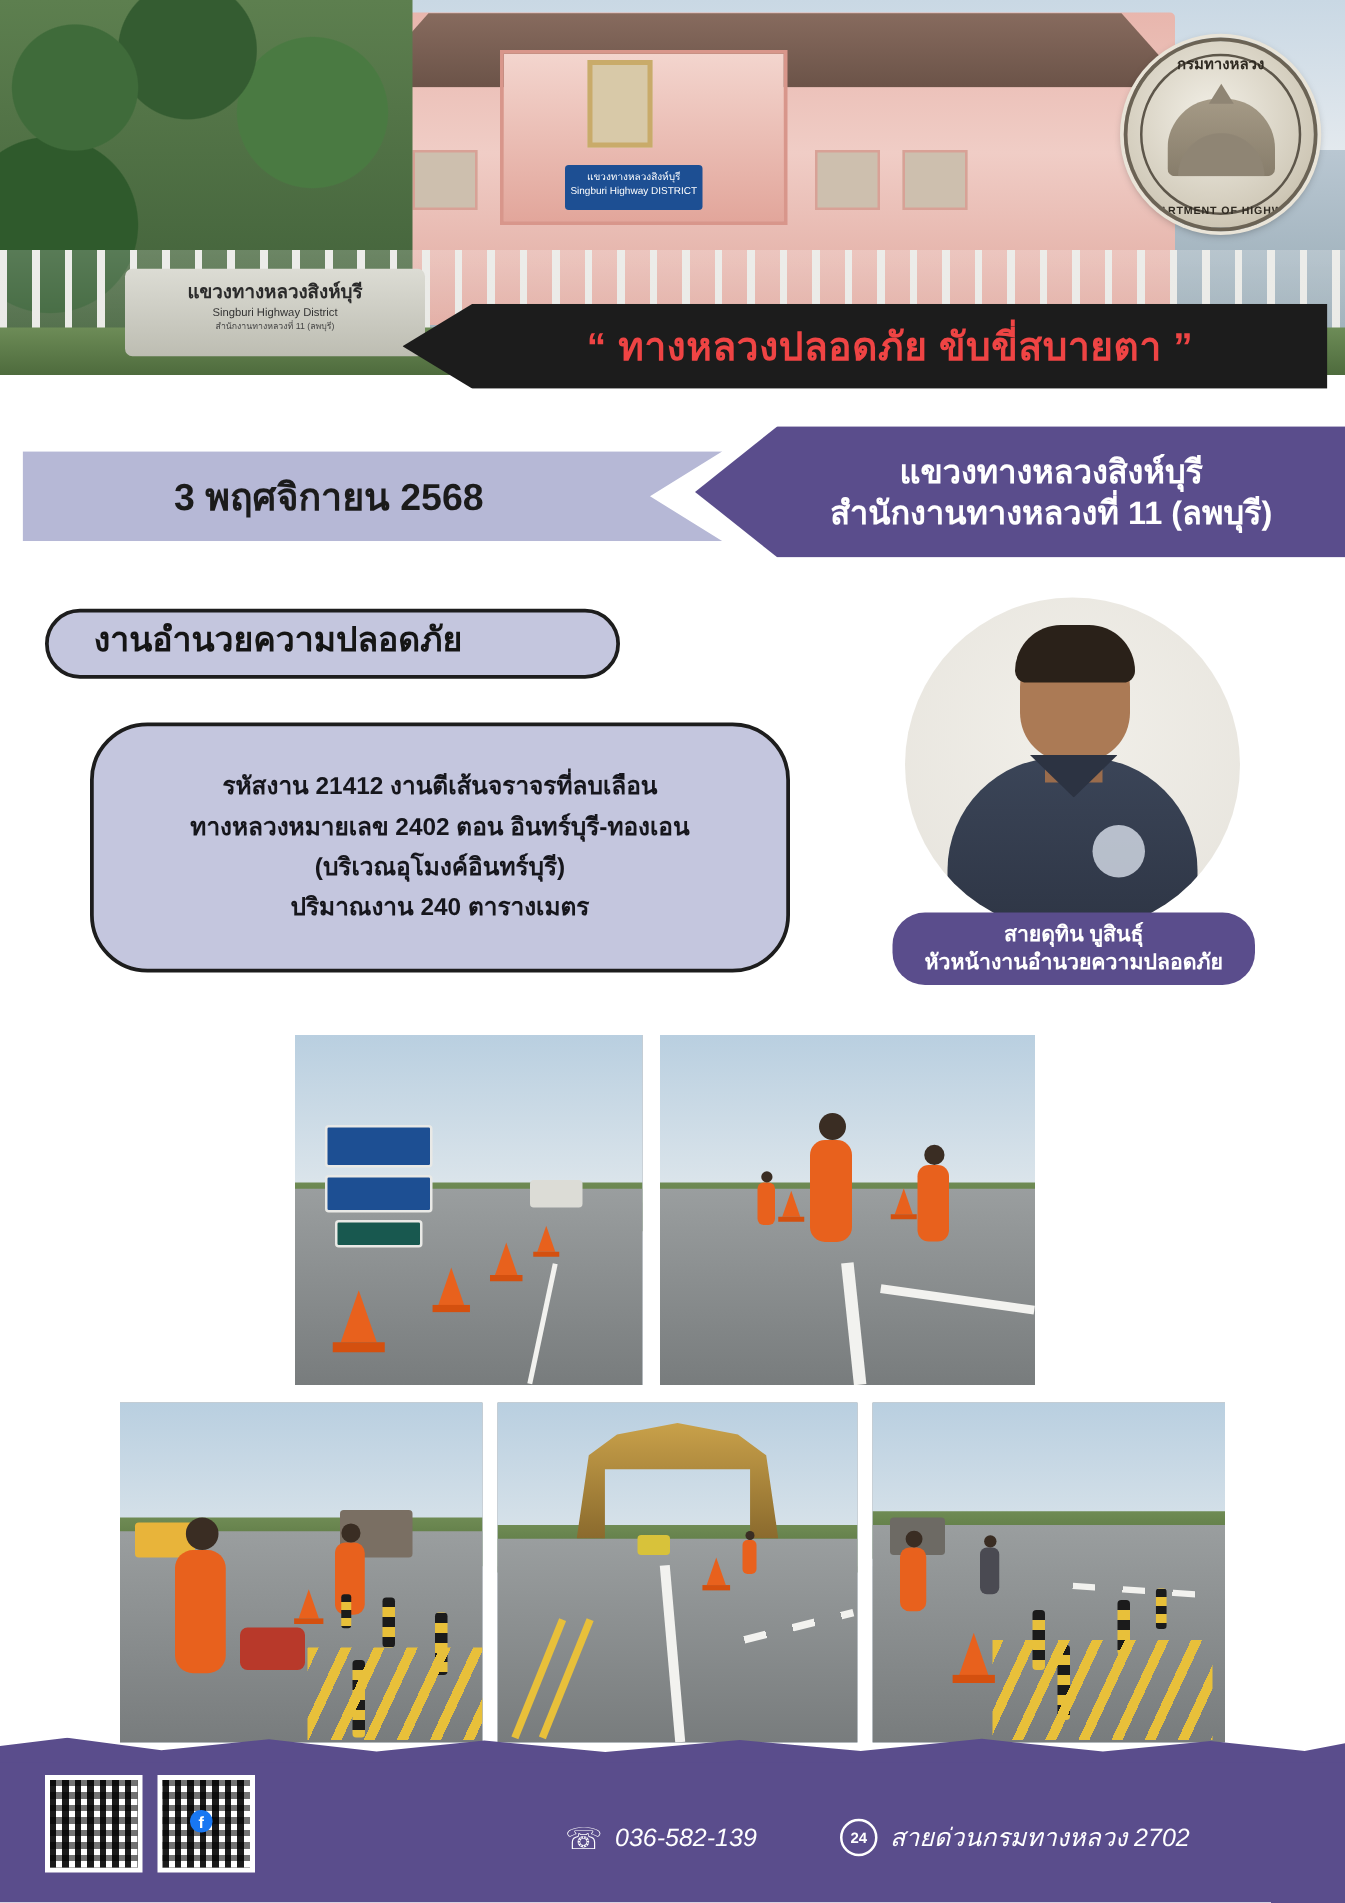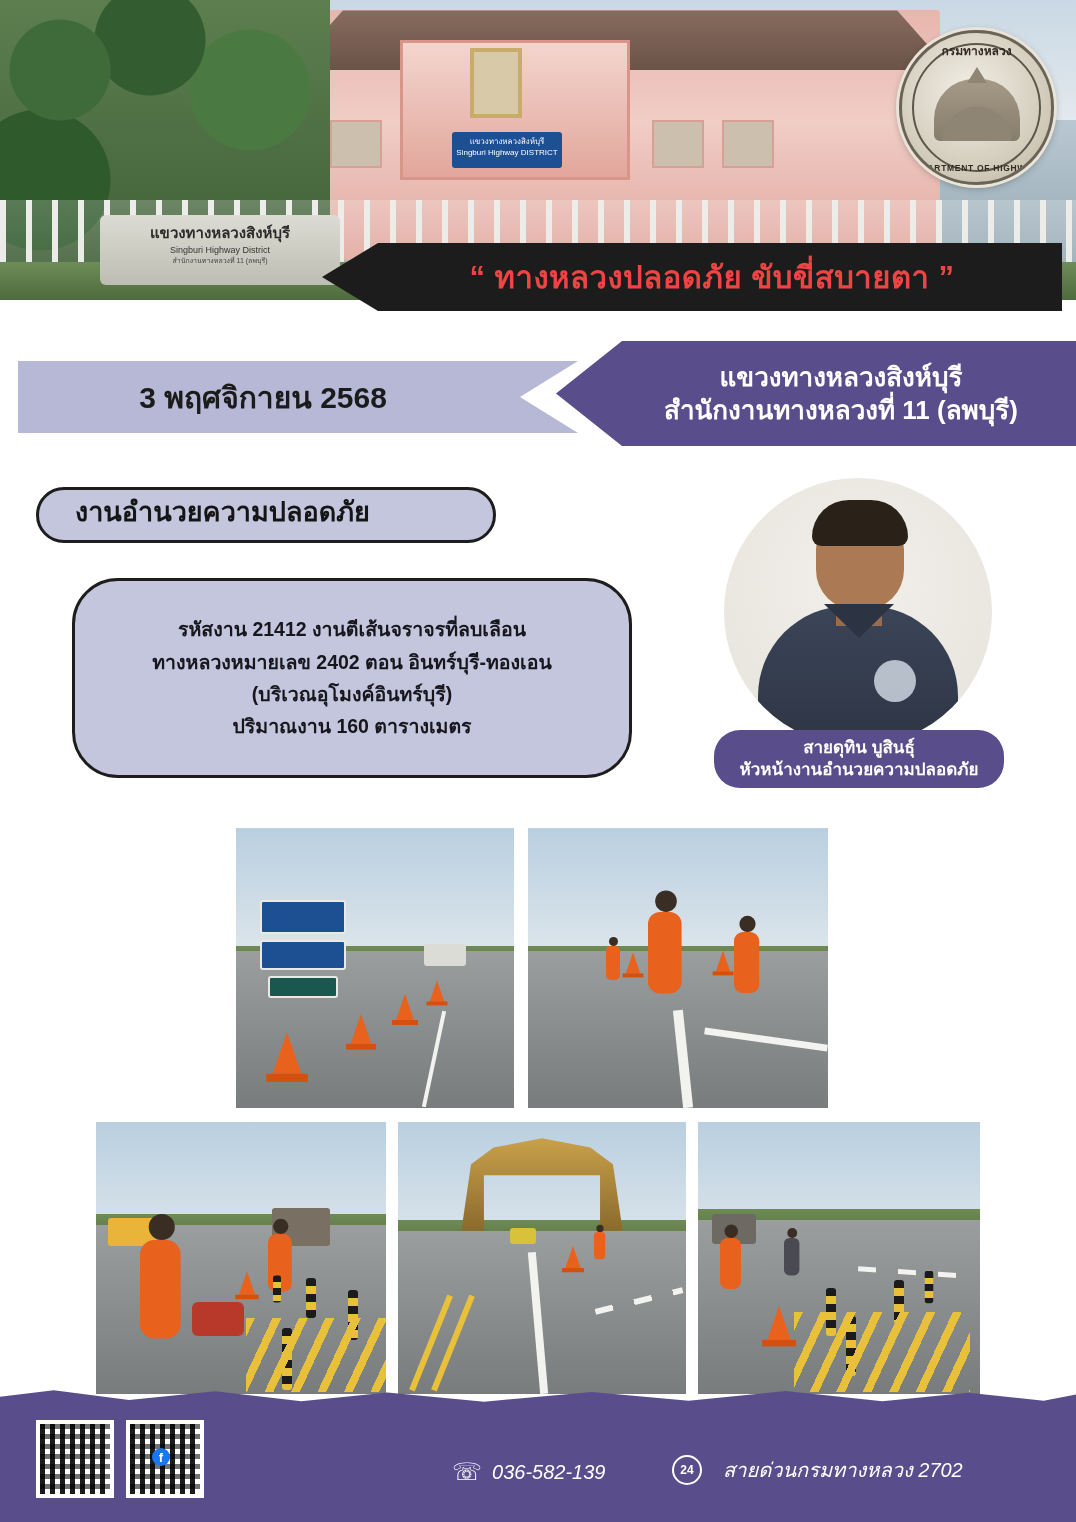--- a/index.html
+++ b/index.html
@@ -258,21 +258,21 @@
   .qr2 { left:126px; bottom:24px; }
   .fb-dot {
     position:absolute; left:152px; bottom:56px; width:18px; height:18px; border-radius:50%;
     background:#1877f2; color:#fff; font-size:13px; font-weight:bold;
     display:flex; align-items:center; justify-content:center;
   }
   .phone-block {
     position:absolute; left:452px; bottom:36px; display:flex; align-items:center; gap:10px;
   }
   .hot-block {
-    position:absolute; left:672px; bottom:36px; display:flex; align-items:center; gap:21px;
+    position:absolute; left:672px; bottom:36px; display:flex; align-items:center; gap:10px;
   }
   .footer-text { color:#fff; font-size:20px; font-weight:normal; font-style:italic; }
   .icon-circle {
     width:30px; height:30px; border-radius:50%; border:2px solid #fff;
     display:flex; align-items:center; justify-content:center; color:#fff;
     font-size:12px; font-weight:bold;
   }
   .tel-icon { font-size:24px; color:#fff; }
 </style>
 </head>
@@ -318,21 +318,21 @@
 </div>
 
 <div class="sec-pill">
   <span>งานอำนวยความปลอดภัย</span>
 </div>
 
 <div class="detail">
   <div>รหัสงาน 21412 งานตีเส้นจราจรที่ลบเลือน</div>
   <div>ทางหลวงหมายเลข 2402 ตอน อินทร์บุรี-ทองเอน</div>
   <div>(บริเวณอุโมงค์อินทร์บุรี)</div>
-  <div>ปริมาณงาน 160 ตารางเมตร</div>
+  <div>ปริมาณงาน 240 ตารางเมตร</div>
 </div>
 
 <div class="portrait-wrap">
   <div class="portrait-circle">
     <div class="p-body"></div>
     <div class="p-neck"></div>
     <div class="p-head"></div>
     <div class="p-hair"></div>
     <div class="p-collar"></div>
     <div class="p-badge"></div>

